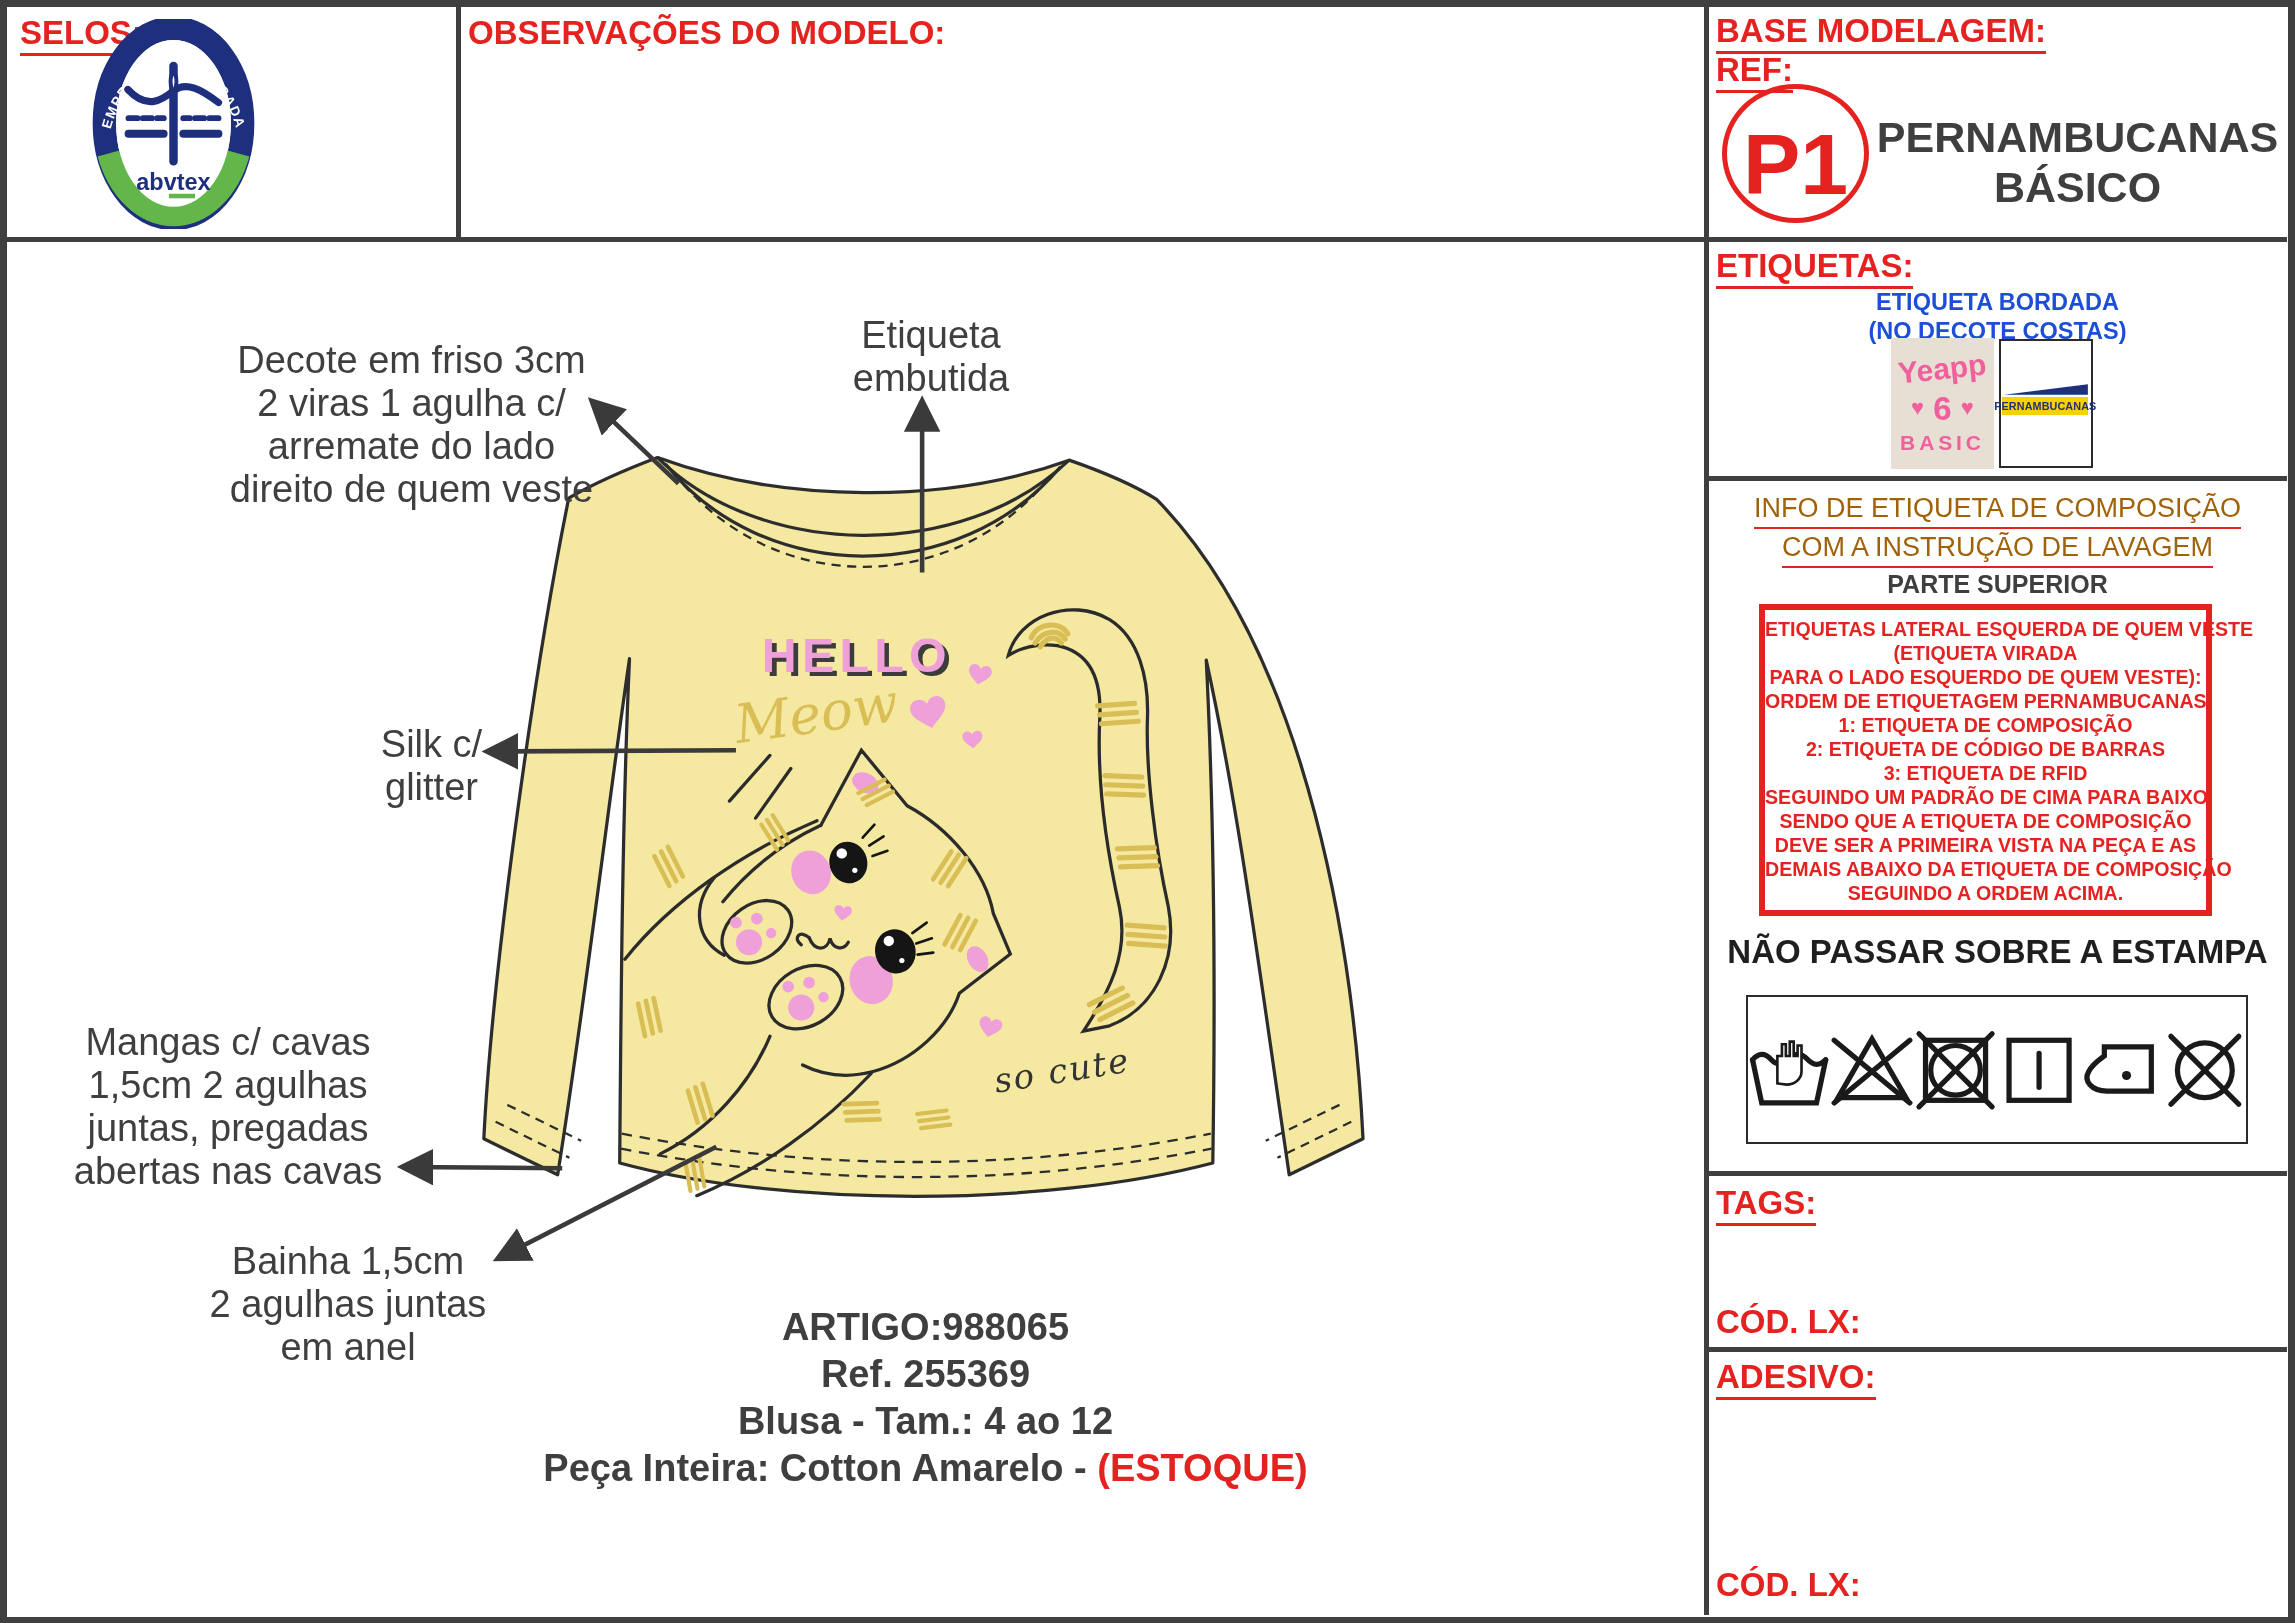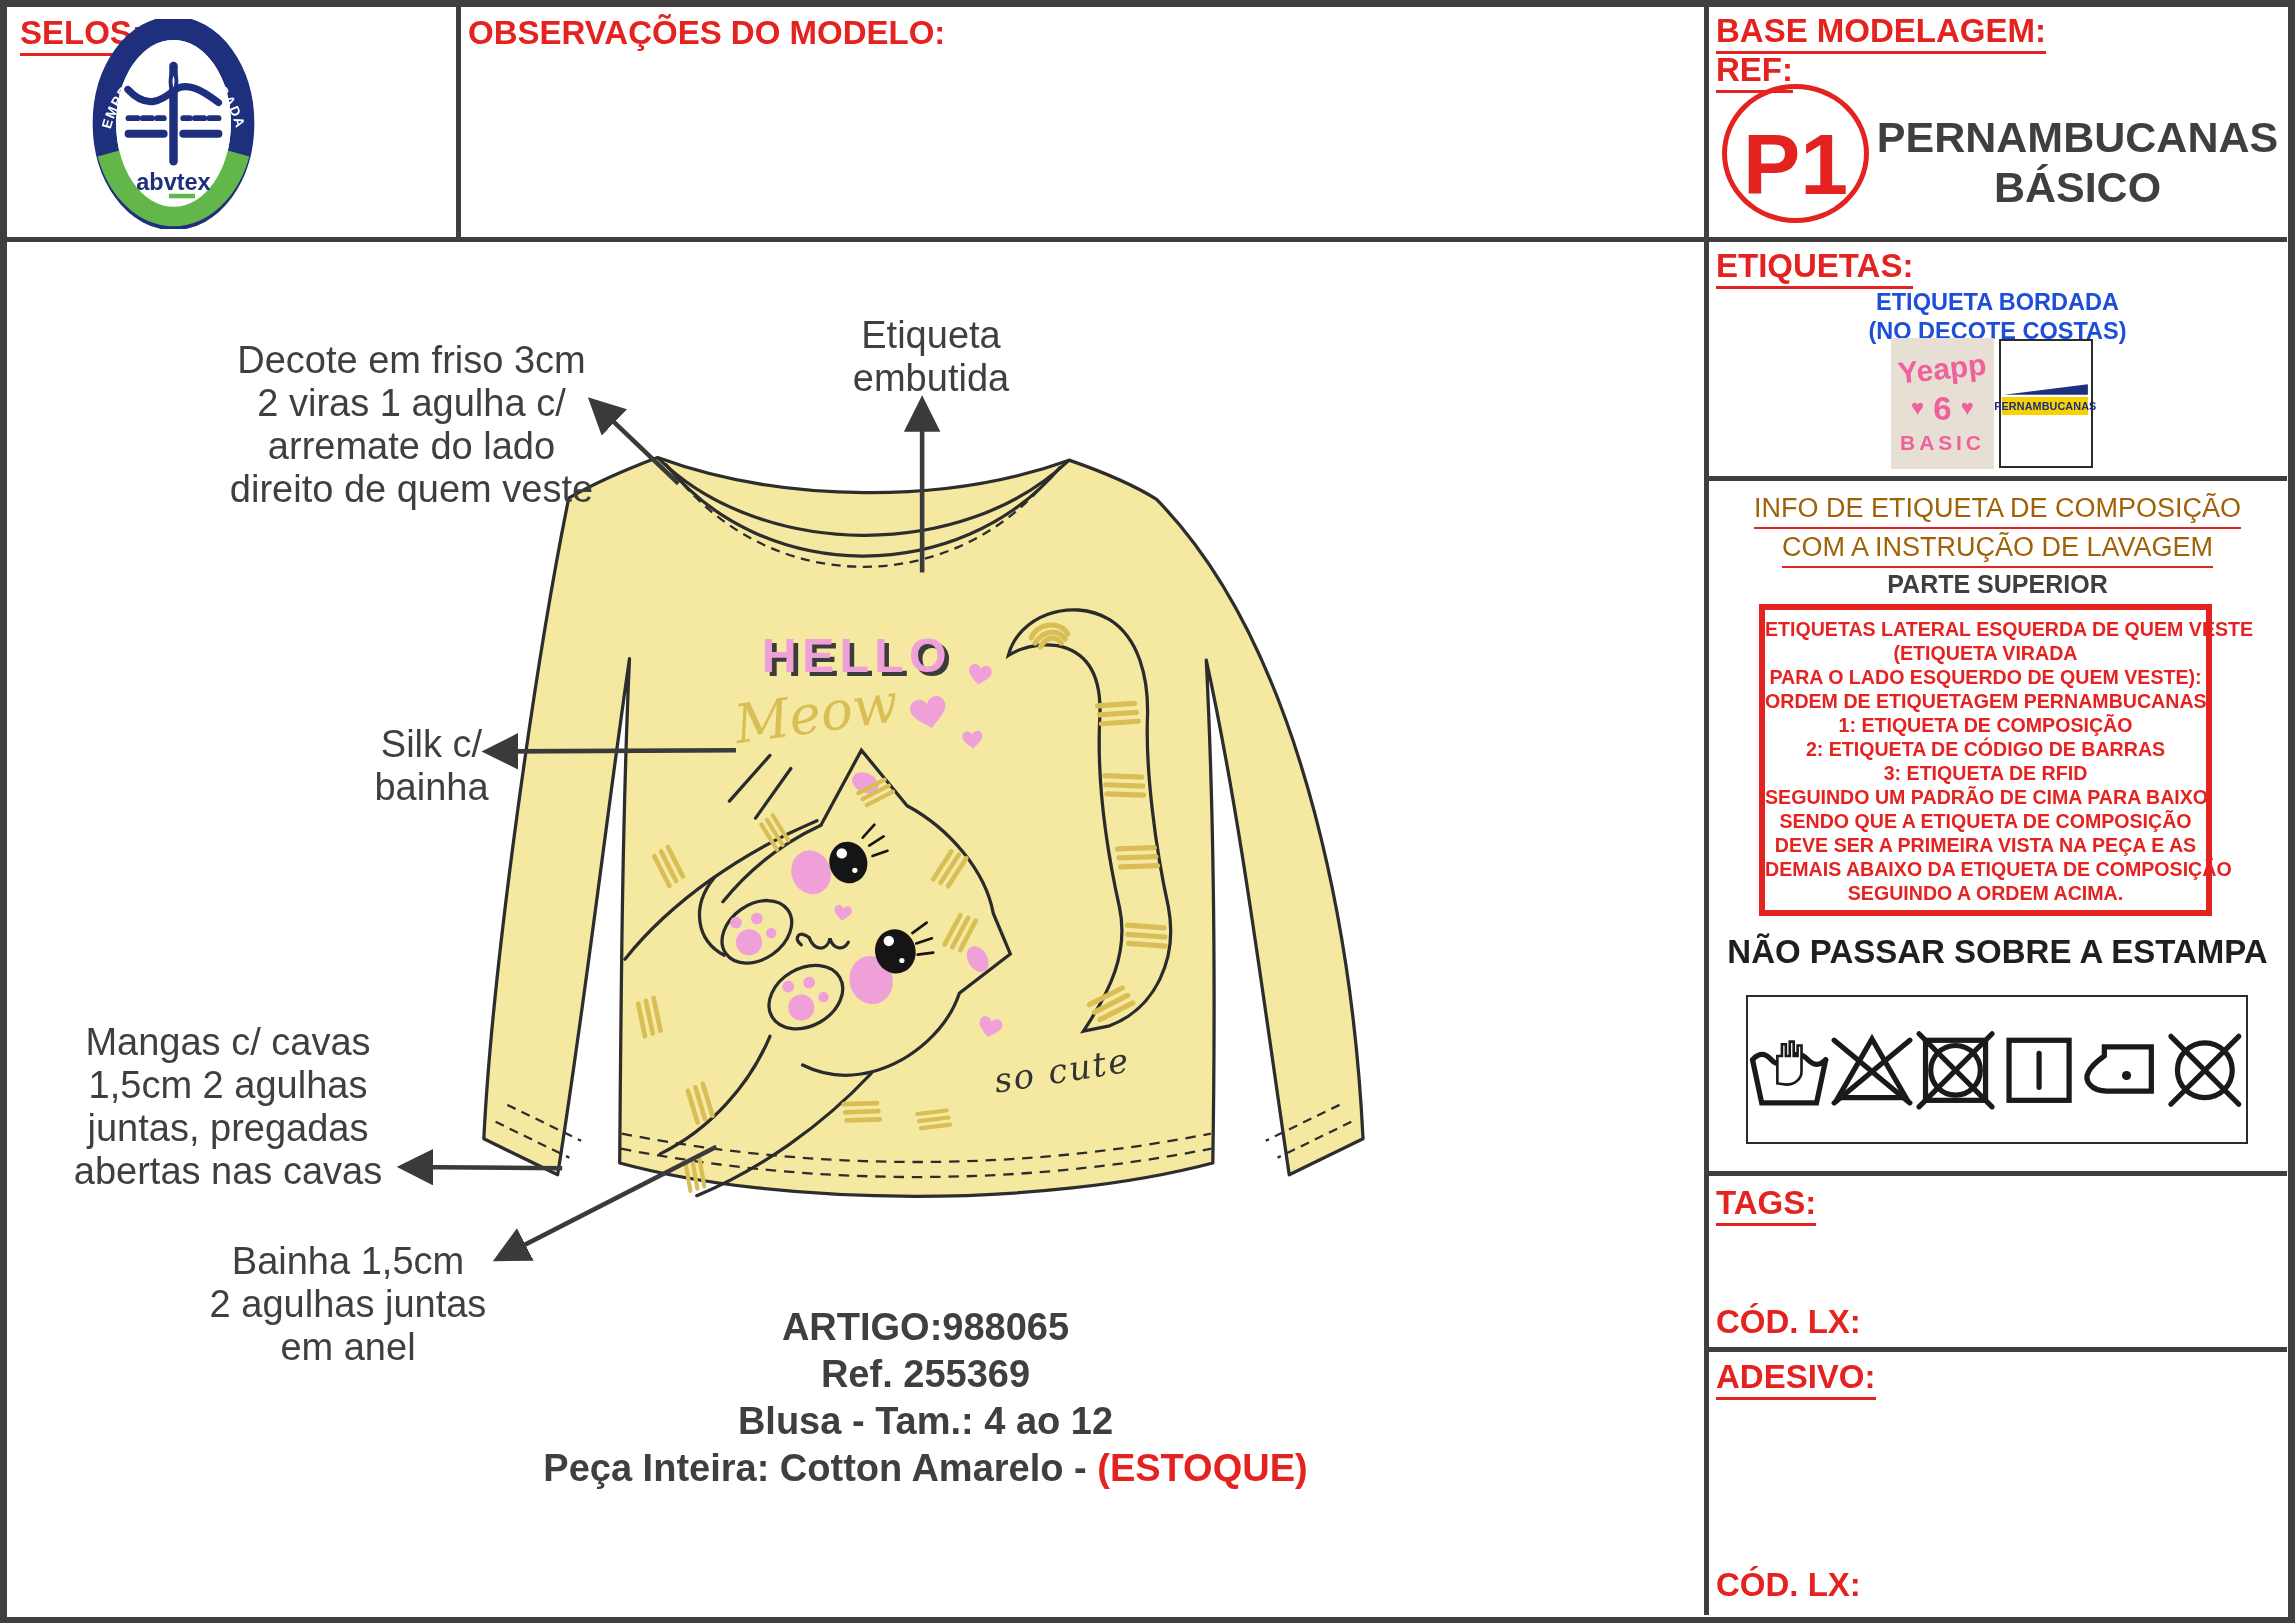--- a/index.html
+++ b/index.html
@@ -310,21 +310,21 @@
     <div>2 viras 1 agulha c/</div>
     <div>arremate do lado</div>
     <div>direito de quem veste</div>
   </div>
   <div class="abs ann" style="left:777px;top:307px;width:294px;">
     <div>Etiqueta</div>
     <div>embutida</div>
   </div>
   <div class="abs ann" style="left:320px;top:716px;width:209px;">
     <div>Silk c/</div>
-    <div>bainha</div>
+    <div>glitter</div>
   </div>
   <div class="abs ann" style="left:56px;top:1014px;width:330px;">
     <div>Mangas c/ cavas</div>
     <div>1,5cm 2 agulhas</div>
     <div>juntas, pregadas</div>
     <div>abertas nas cavas</div>
   </div>
   <div class="abs ann" style="left:189px;top:1233px;width:304px;">
     <div>Bainha 1,5cm</div>
     <div>2 agulhas juntas</div>

